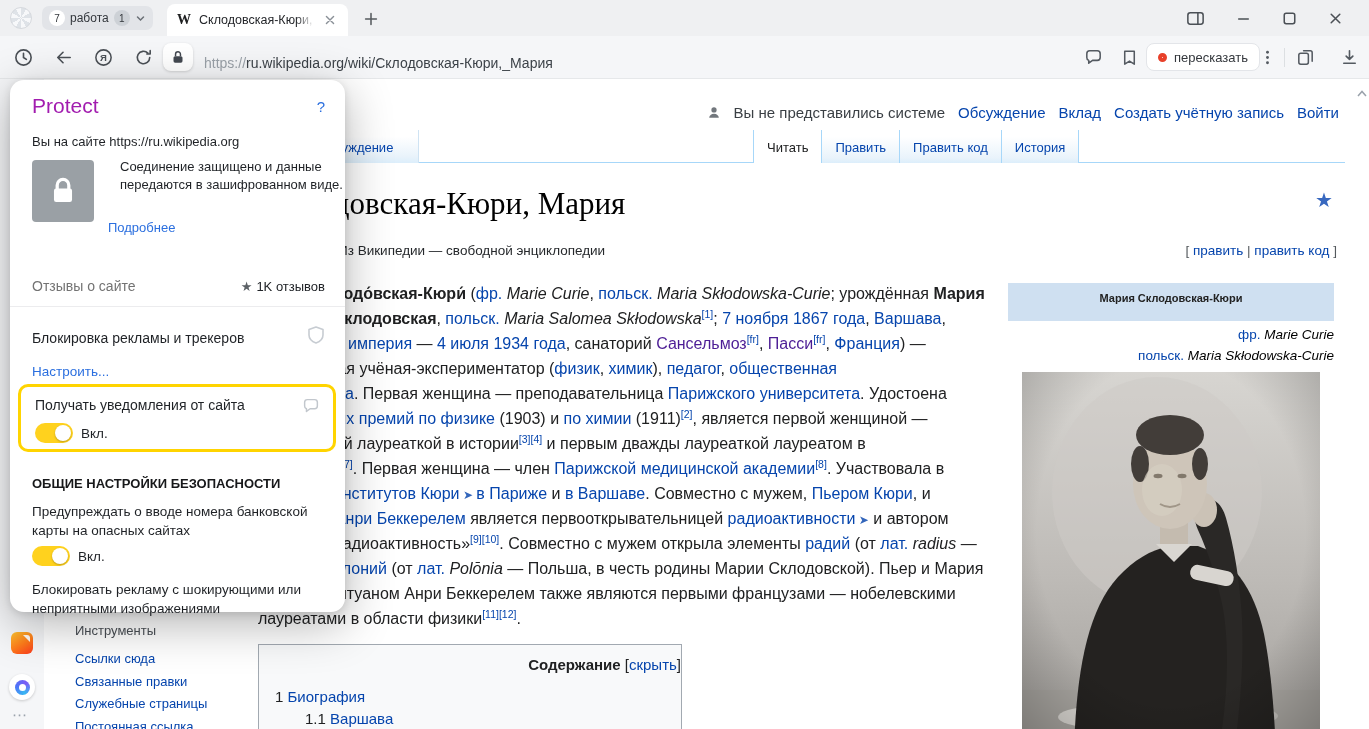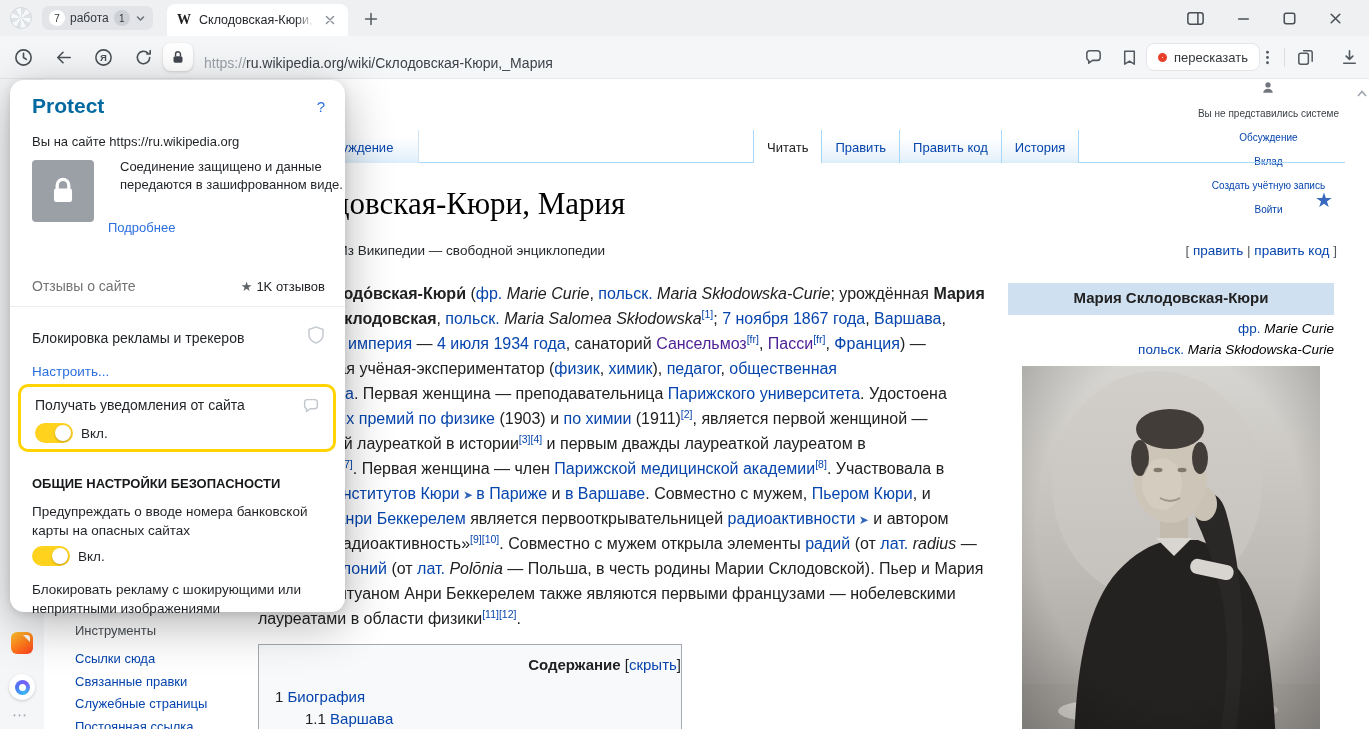--- a/index.html
+++ b/index.html
@@ -50,21 +50,21 @@
   .market::after{content:'';position:absolute;right:3px;top:3px;width:0;height:0;
                  border-left:7px solid transparent;border-top:7px solid #fff;opacity:.95;border-top-right-radius:3px;}
   .alice{position:absolute;left:9px;top:674px;width:26px;height:26px;border-radius:50%;background:#fff;
          box-shadow:0 1px 3px rgba(0,0,0,.18);display:flex;align-items:center;justify-content:center;}
   .alice-in{width:15px;height:15px;border-radius:50%;
             background:conic-gradient(from 40deg,#7b5cf5,#38b8f2,#4d74f7,#7b5cf5);position:relative;}
   .alice-in::after{content:'';position:absolute;left:4px;top:4px;width:7px;height:7px;border-radius:50%;background:#fff;}
   .stripdots{position:absolute;left:12px;top:706px;color:#9aa2ab;font-size:15px;letter-spacing:1px;}
 
   
-  .personal{position:absolute;top:80px;right:30px;display:flex;align-items:center;gap:13px;font-size:10px;flex-direction:column;}
+  .personal{position:absolute;top:104px;right:30px;display:flex;align-items:center;gap:13px;font-size:15px;}
   .p0{color:#3a3f44}
   .plink{color:#0645ad}
   .nstab{position:absolute;left:293px;top:130px;width:126px;height:33px;z-index:2;
          background:linear-gradient(to bottom,#fff 20%,#e9f3fb 80%,#dceefb);
          border-right:1px solid #cfe3f3;color:#0645ad;font-size:13px;
          display:flex;align-items:flex-end;justify-content:center;padding-bottom:8px;}
   .topline{position:absolute;left:255px;top:162px;width:1090px;height:1px;background:#a7d7f9;}
   .views{position:absolute;left:753px;top:130px;height:33px;display:flex;z-index:2;}
   .vtab{height:33px;padding:0 13px 8px 13px;font-size:13px;display:flex;align-items:flex-end;
         border-left:1px solid #a7d7f9;background:linear-gradient(to bottom,#fff 20%,#e9f3fb 85%,#dceefb);color:#0645ad;}
@@ -90,30 +90,30 @@
   .seg-a{color:#3366bb;font-size:12px;}
   sup.seg-s{color:#0645ad;font-size:10.5px;line-height:0;}
   .toc{position:absolute;left:258px;top:644px;width:424px;height:160px;border:1px solid #a2a9b1;
        background:#f8f9fa;font-size:15px;color:#202122;}
   .toctitle{text-align:right;margin-top:11px;}
   .tocitem1{margin:15px 0 0 16px;}
   .tocitem2{margin:5px 0 0 46px;}
   .tools-h{position:absolute;left:75px;top:623px;font-size:13px;color:#4a4f55;}
   .tools{position:absolute;left:75px;top:648px;font-size:13px;line-height:22.5px;color:#0645ad;}
   .infobox{position:absolute;left:1008px;top:283px;width:326px;}
-  .ib-h{height:32px;line-height:30px;text-align:center;background:#cfe0f1;font-weight:bold;font-size:15px;color:#222;}
+  .ib-h{height:38px;line-height:30px;text-align:center;background:#cfe0f1;font-weight:bold;font-size:11px;color:#222;}
   .ib-line{text-align:right;font-size:13.5px;margin-top:6px;}
   .ib-photo{display:block;margin:9px auto 0;width:298px;height:380px;}
   .scrollup{position:absolute;right:1px;top:85px;width:13px;height:16px;display:flex;align-items:center;justify-content:center;}
 
   
   .protect{position:absolute;left:10px;top:80px;width:335px;height:532px;background:#fff;border-radius:14px;
            box-shadow:0 12px 48px rgba(0,0,0,.30),0 2px 8px rgba(0,0,0,.12);z-index:30;font-size:13px;color:#1f2226;}
   .protect .ab{position:absolute;}
-  .pt-title{left:22px;top:14px;font-size:21px;font-weight:bold;color:#0369a1;}
+  .pt-title{left:22px;top:14px;font-size:21px;font-weight:normal;color:#a21caf;}
   .pt-help{right:20px;top:18px;color:#2b6fdf;font-size:15px;}
   .pt-site{left:22px;top:54px;}
   .pt-tile{left:22px;top:80px;width:62px;height:62px;background:#9aa0a5;border-radius:4px;
            display:flex;align-items:center;justify-content:center;}
   .pt-sec{left:110px;top:78px;width:232px;line-height:17.5px;}
   .pt-det{left:98px;top:140px;color:#2b6fdf;}
   .pt-rev{left:22px;top:198px;color:#737373;font-size:14px;}
   .pt-revcount{right:20px;top:199px;color:#212428;}
   .pt-revcount .star{color:#5c6166;margin-right:4px;}
   .pt-div{left:0;top:226px;width:335px;height:1px;background:#ececee;}

